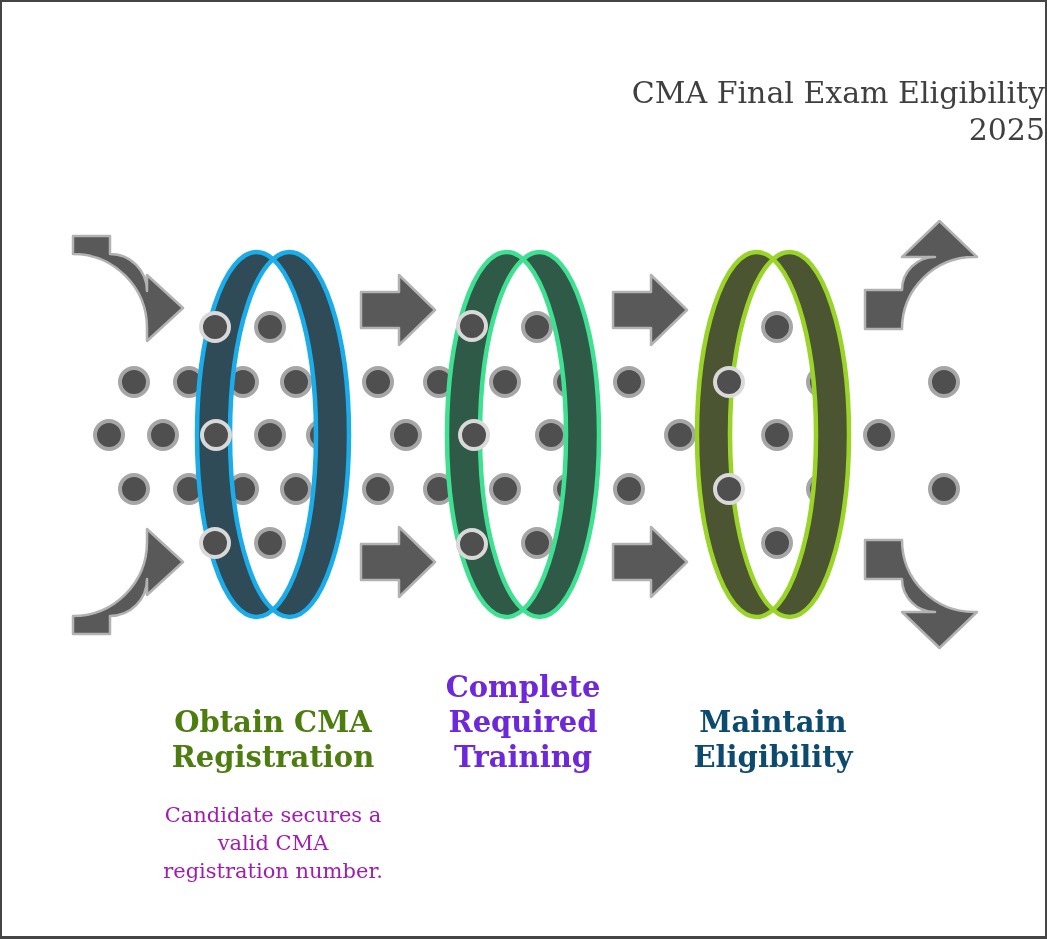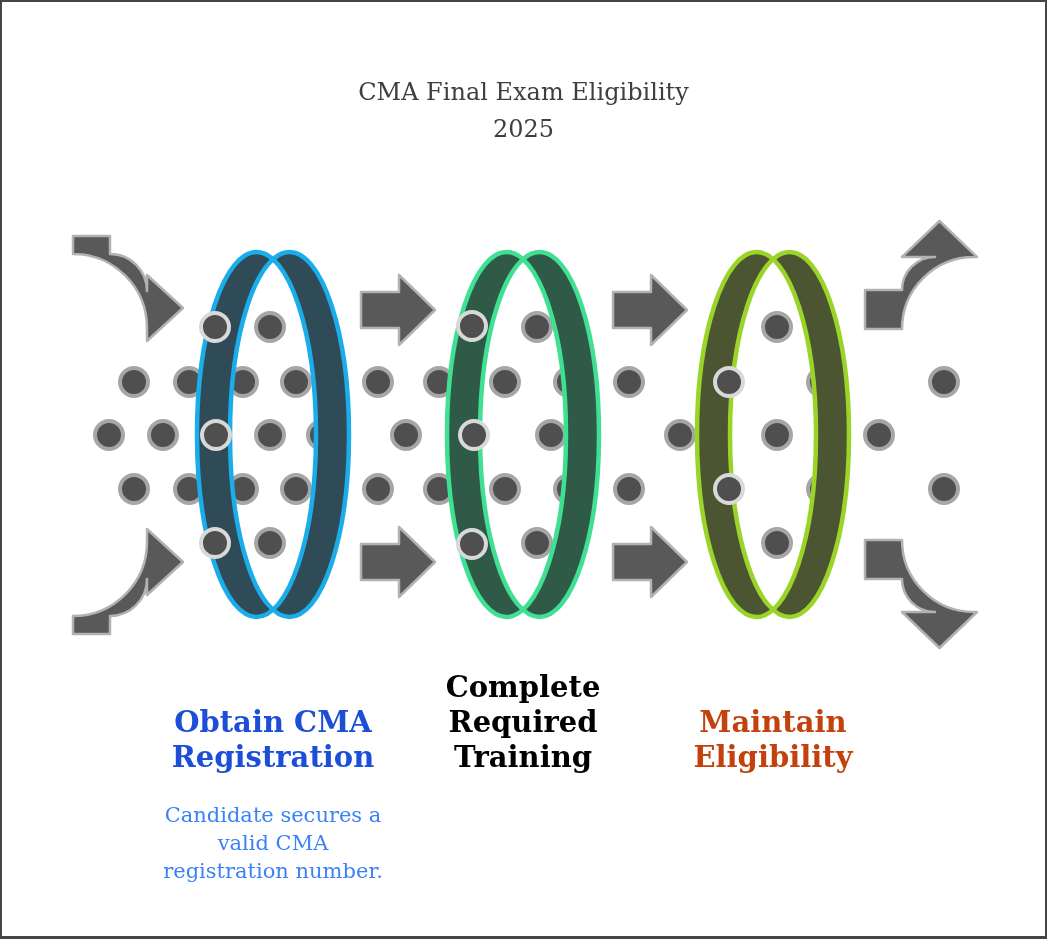--- a/index.html
+++ b/index.html
@@ -7,43 +7,43 @@
     position:relative;
     width:1043px;height:934px;
     border:2px solid #454545;
     border-bottom-width:3px;
     background:#ffffff;
     font-family:"DejaVu Serif","Liberation Serif",serif;
     overflow:hidden;
   }
   .title{
     position:absolute;top:72px;left:0;width:100%;
-    text-align:center;
-    font-size:24px;line-height:37px;
+    text-align:right;
+    font-size:30px;line-height:37px;
     color:#3f3f3f;
     white-space:pre-line;
   }
   svg.diagram{position:absolute;left:0;top:0;}
   .step{
     position:absolute;top:668px;width:250px;
     text-align:center;
   }
   .step .heading-wrap{
     height:105px;
     display:flex;flex-direction:column;justify-content:flex-end;
   }
   .step h2{
     margin:0;
     font-size:29px;line-height:35px;font-weight:bold;
     white-space:pre-line;
   }
   .step p{
     margin:26px 0 0 0;
     font-size:21px;line-height:28px;
-    color:#3b82f6;
+    color:#a21caf;
     white-space:pre-line;
   }
 </style>
 </head>
 <body>
 
 <div class="frame">
 
   <div class="title" style="color: rgb(63, 63, 63);">CMA Final Exam Eligibility
 2025</div>
@@ -102,36 +102,36 @@
       <circle cx="213" cy="541" r="14" fill="#4f4f4f" stroke="#d9d9d9" stroke-width="4"></circle>
       <circle cx="470" cy="324" r="14" fill="#4f4f4f" stroke="#d9d9d9" stroke-width="4"></circle>
       <circle cx="472" cy="433" r="14" fill="#4f4f4f" stroke="#d9d9d9" stroke-width="4"></circle>
       <circle cx="470" cy="542" r="14" fill="#4f4f4f" stroke="#d9d9d9" stroke-width="4"></circle>
       <circle cx="727" cy="380" r="14" fill="#4f4f4f" stroke="#d9d9d9" stroke-width="4"></circle>
       <circle cx="727" cy="487" r="14" fill="#4f4f4f" stroke="#d9d9d9" stroke-width="4"></circle>
     </svg>
 
   <div class="step" style="left:146px">
     <div class="heading-wrap">
-      <h2 style="color: #1d4ed8;">Obtain CMA
+      <h2 style="color: #4d7c0f;">Obtain CMA
 Registration</h2>
     </div>
     <p>Candidate secures a
 valid CMA
 registration number.</p>
   </div>
 
   <div class="step" style="left:396px">
     <div class="heading-wrap">
-      <h2 style="color: #000000;">Complete
+      <h2 style="color: #6d28d9;">Complete
 Required
 Training</h2>
     </div>
   </div>
 
   <div class="step" style="left:646px">
     <div class="heading-wrap">
-      <h2 style="color: #c2410c;">Maintain
+      <h2 style="color: #0c4a6e;">Maintain
 Eligibility</h2>
     </div>
   </div>
 
 </div>
 
 </body></html>

